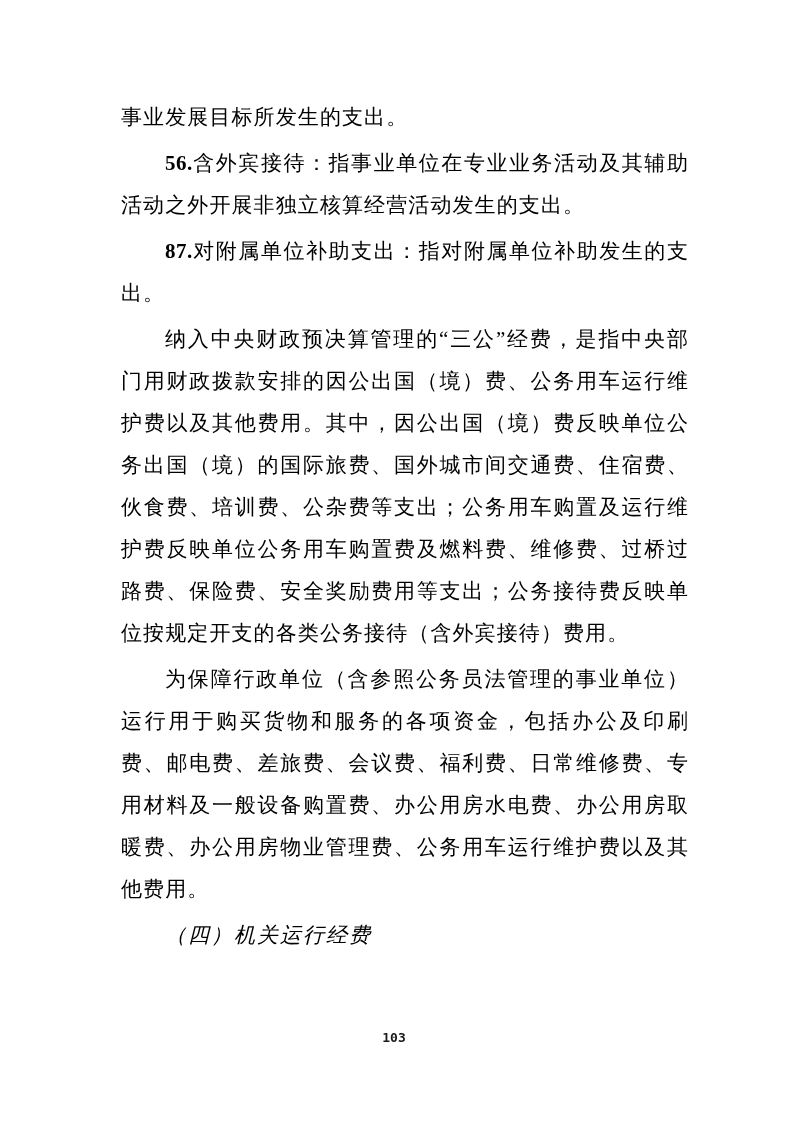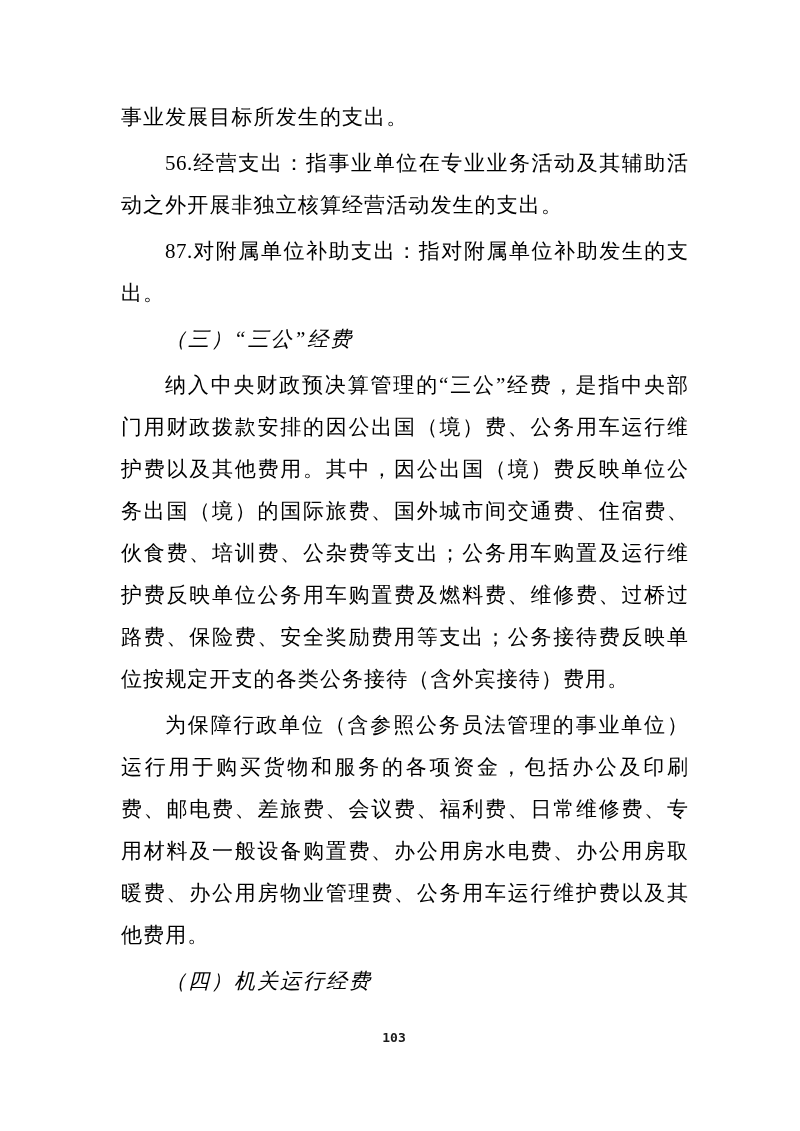--- a/index.html
+++ b/index.html
@@ -34,21 +34,21 @@
   .para.indent {
     text-indent: 44px;
   }
   .para.heading {
     text-indent: 44px;
     text-align: left;
     font-style: italic; 
     letter-spacing: 2px;
   }
   .num {
-    font-weight: normal;
+    font-weight: bold;
     font-style: normal;
     letter-spacing: 0.5px;
   }
   .footer-pageno {
     position: absolute;
     top: 1030px;
     left: 0;
     width: 788px;
     text-align: center;
     font-family: "DejaVu Sans Mono", monospace;
@@ -58,25 +58,24 @@
   }
 </style>
 </head>
 <body>
 
 <div class="page">
   <div class="content">
 
     <p class="para"><span>事业发展目标所发生的支出。</span></p>
 
-    <p class="para indent"><b class="num">56.</b><span>经营支出：指事业单位在专业业务活动及其辅助活动之外开展非独立核算经营活动发生的支出。</span></p>
+    <p class="para indent"><b class="num">56.</b><span>含外宾接待：指事业单位在专业业务活动及其辅助活动之外开展非独立核算经营活动发生的支出。</span></p>
 
     <p class="para indent"><b class="num">87.</b><span>对附属单位补助支出：指对附属单位补助发生的支出。</span></p>
 
-    <p class="para heading"><span>（三）“三公”经费</span></p>
 
     <p class="para indent"><span>纳入中央财政预决算管理的“三公”经费，是指中央部门用财政拨款安排的因公出国（境）费、公务用车运行维护费以及其他费用。其中，因公出国（境）费反映单位公务出国（境）的国际旅费、国外城市间交通费、住宿费、伙食费、培训费、公杂费等支出；公务用车购置及运行维护费反映单位公务用车购置费及燃料费、维修费、过桥过路费、保险费、安全奖励费用等支出；公务接待费反映单位按规定开支的各类公务接待（含外宾接待）费用。</span></p>
 
     <p class="para indent"><span>为保障行政单位（含参照公务员法管理的事业单位）运行用于购买货物和服务的各项资金，包括办公及印刷费、邮电费、差旅费、会议费、福利费、日常维修费、专用材料及一般设备购置费、办公用房水电费、办公用房取暖费、办公用房物业管理费、公务用车运行维护费以及其他费用。</span></p>
 
     <p class="para heading"><span>（四）机关运行经费</span></p>
 
   </div>
 
   <div class="footer-pageno">103</div>

